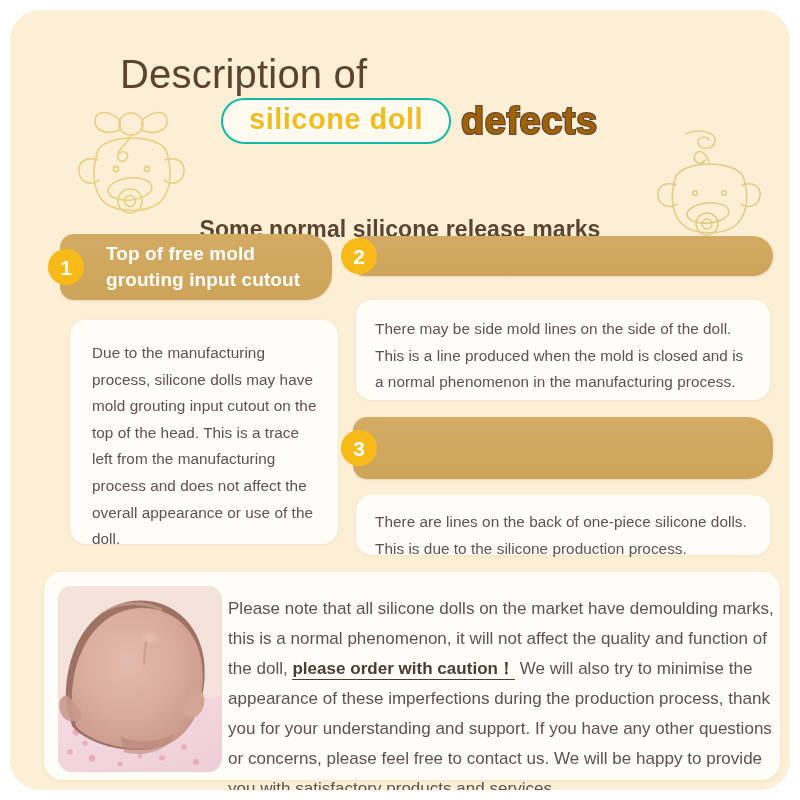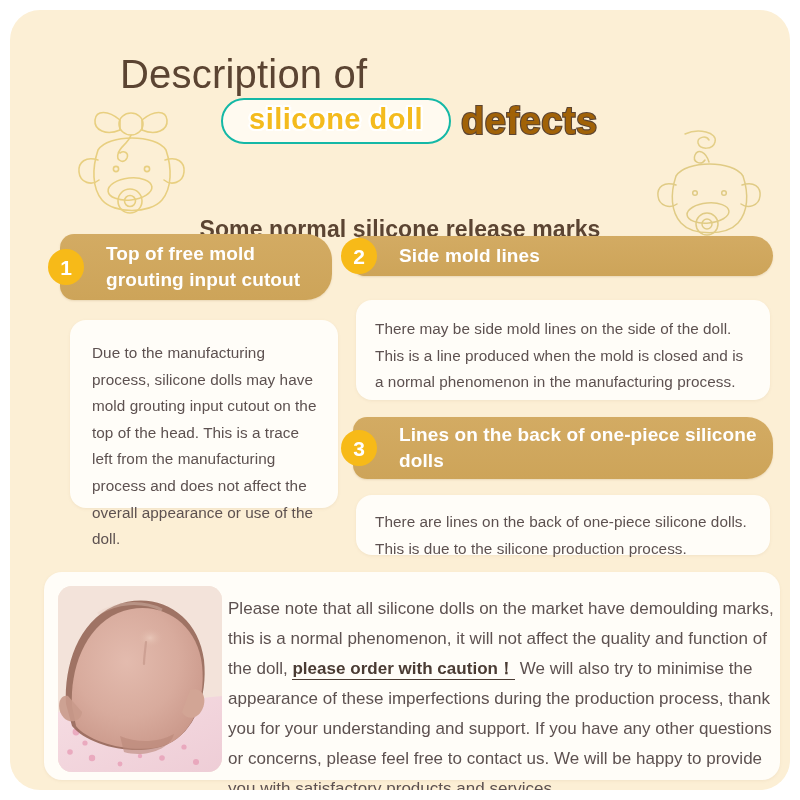--- a/index.html
+++ b/index.html
@@ -143,21 +143,21 @@
   }
   .body-text {
     color: #5d5150;
     font-size: 15.3px;
     line-height: 1.74;
     letter-spacing: 0.05px;
   }
 
   
   #bar-1 { left: 50px;  top: 224px; width: 272px; height: 66px; }
-  #card-1 { left: 60px; top: 310px; width: 268px; height: 188px; padding: 20px 18px 0 22px; }
+  #card-1 { left: 60px; top: 310px; width: 268px; height: 224px; padding: 20px 18px 0 22px; }
 
   
   #bar-2 { left: 343px; top: 226px; width: 420px; height: 40px; }
   #card-2 { left: 346px; top: 290px; width: 414px; height: 100px; padding: 16px 18px 12px 19px; }
 
   
   #bar-3 { left: 343px; top: 407px; width: 420px; height: 62px; }
   #card-3 { left: 346px; top: 485px; width: 414px; height: 60px; padding: 14px 18px 0 19px; }
 
   
@@ -251,29 +251,27 @@
   <div class="sec-bar" id="bar-1">
     <span class="sec-badge">1</span>
     <span class="sec-title">Top of free mold grouting input cutout</span>
   </div>
   <div class="body-card" id="card-1">
     <div class="body-text">Due to the manufacturing process, silicone dolls may have mold grouting input cutout on the top of the head. This is a trace left from the manufacturing process and does not affect the overall appearance or use of the doll.</div>
   </div>
 
   <div class="sec-bar" id="bar-2">
     <span class="sec-badge">2</span>
-    <span class="sec-title">Side mold lines</span>
   </div>
   <div class="body-card" id="card-2">
     <div class="body-text">There may be side mold lines on the side of the doll. This is a line produced when the mold is closed and is a normal phenomenon in the manufacturing process.</div>
   </div>
 
   <div class="sec-bar" id="bar-3">
     <span class="sec-badge">3</span>
-    <span class="sec-title">Lines on the back of one-piece silicone dolls</span>
   </div>
   <div class="body-card" id="card-3">
     <div class="body-text">There are lines on the back of one-piece silicone dolls. This is due to the silicone production process.</div>
   </div>
 
   <div id="note-card"></div>
 
   <div id="note-photo">
     <svg width="164" height="186" viewBox="0 0 164 186">
       <defs>

